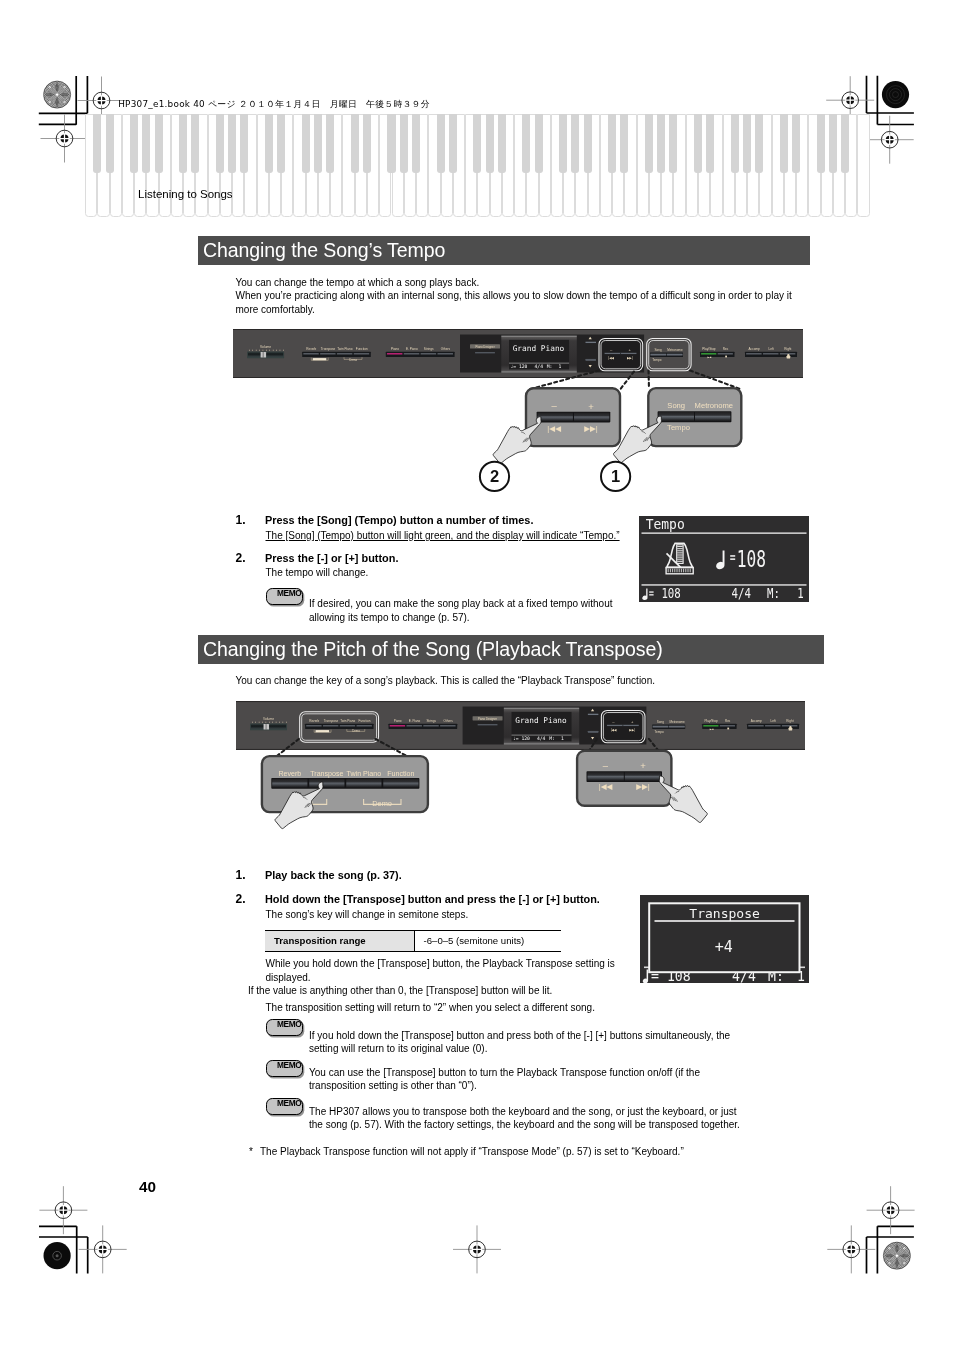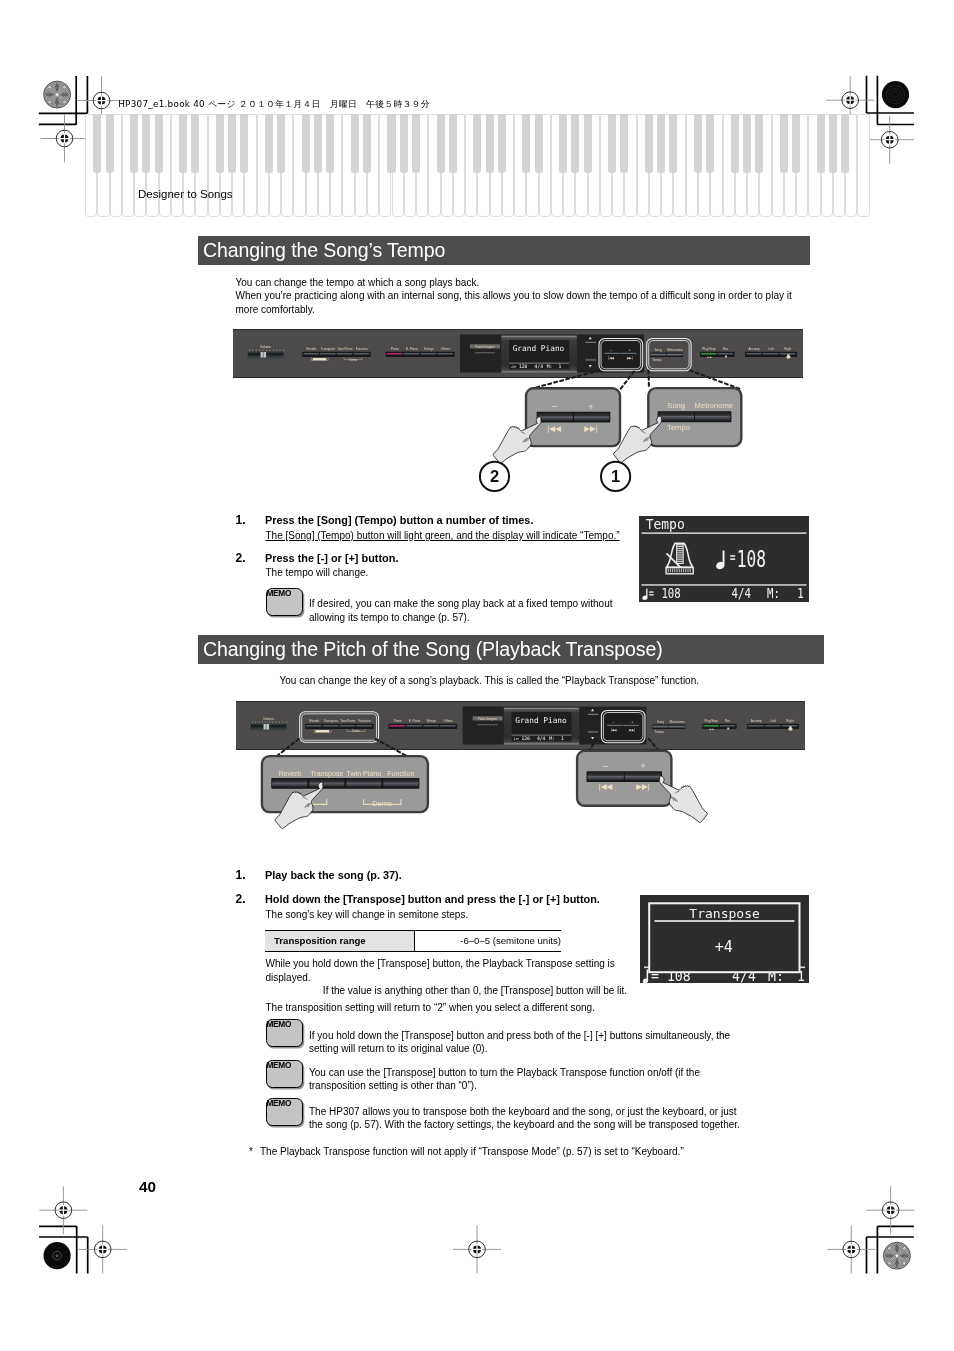--- a/index.html
+++ b/index.html
@@ -23,33 +23,33 @@
   .sec-bar{position:absolute;left:198px;width:612px;height:29px;background:#4d4d4d;}
   .sec-bar .t{position:absolute;left:5px;top:3px;font-size:19.55px;color:#fff;
       font-weight:400;letter-spacing:-0.1px;}
 
   
   .para{position:absolute;font-size:10.0px;line-height:13.6px;color:#000;}
   .steptitle{font-weight:bold;font-size:10.9px;}
   .stepnum{position:absolute;font-weight:bold;font-size:12px;}
 
   
-  .memo{position:absolute;width:37px;height:28px;border:1.5px solid #000;
+  .memo{position:absolute;width:37px;height:17px;border:1.5px solid #000;
      border-radius:6.3px;background:#c4c4c4;box-sizing:border-box;
-     font-size:8.3px;font-weight:bold;text-align:left;line-height:9.6px;
+     font-size:8.3px;font-weight:bold;text-align:right;line-height:9.6px;
      letter-spacing:-0.3px;color:#000;
      box-shadow:1.3px 1.6px 0 rgba(0,0,0,0.42);}
 
   
   .tbl{position:absolute;border-collapse:collapse;font-size:9.6px;
       border-top:1.6px solid #000;border-bottom:1.6px solid #000;}
   .tbl td{padding:3.3px 0 3.3px 9px;height:14px;vertical-align:middle;}
   .tbl td:first-child{background:#e3e3e3;font-weight:bold;width:144px;
       border-right:0.8px solid #000;}
-  .tbl td:last-child{width:143px;text-align:right;}
+  .tbl td:last-child{width:143px;}
   .pagenum{position:absolute;font-size:15.3px;font-weight:bold;}
 
   
   .panel-svg{position:absolute;}
   .plbl{font-family:"Liberation Sans",sans-serif;fill:#e8d9bd;}
   .plcd{font-family:"DejaVu Sans Mono",monospace;fill:#f2f2f2;}
   .zlbl{font-family:"Liberation Sans",sans-serif;fill:#f0dfc0;}
 </style>
 </head>
 <body>
@@ -298,21 +298,21 @@
     <div class="bk" style="left: 621.245px; width: 8.0303px;"></div>
     <div class="bk" style="left: 645.765px; width: 8.0303px;"></div>
     <div class="bk" style="left: 658.025px; width: 8.0303px;"></div>
     <div class="bk" style="left: 670.285px; width: 8.0303px;"></div>
     <div class="bk" style="left: 694.805px; width: 8.0303px;"></div>
     <div class="bk" style="left: 707.065px; width: 8.0303px;"></div>
     <div class="bk" style="left: 731.585px; width: 8.0303px;"></div>
     <div class="bk" style="left: 743.845px; width: 8.0303px;"></div>
     <div class="bk" style="left: 756.105px; width: 8.0303px;"></div>
   </div>
-<div id="running-head">Designer to Songs</div>
+<div id="running-head">Listening to Songs</div>
 
 <div class="sec-bar" style="top:236px;">
   <div class="t">Changing the Song’s Tempo</div>
 </div>
 <div class="para" style="left:235.5px;top:275.5px;width:560px;">You can change the tempo at which a song plays back.</div>
 <div class="para" style="left:235.5px;top:289px;width:558px;">When you’re practicing along with an internal song, this allows you to slow down the tempo of a difficult song in order to play it more comfortably.</div>
 
 <svg class="panel-svg" id="panel1" style="left:233px;top:329px;" width="570" height="49" viewBox="0 0 570 49">
   <defs>
     <linearGradient id="btnG" x1="0" y1="0" x2="0" y2="1">
@@ -578,21 +578,21 @@
     <text x="22.4" y="81.9" transform="translate(22.4,0) scale(0.727,1) translate(-22.4,0)">108</text>
     <text x="92.6" y="81.9" transform="translate(92.6,0) scale(0.727,1) translate(-92.6,0)">4/4</text>
     <text x="128" y="81.9" transform="translate(128,0) scale(0.727,1) translate(-128,0)">M:</text>
     <text x="158.3" y="81.9" transform="translate(158.3,0) scale(0.727,1) translate(-158.3,0)">1</text>
   </g>
 </svg>
 
 <div class="sec-bar" style="top:635px;padding-left:14px;">
   <div class="t">Changing the Pitch of the Song (Playback Transpose)</div>
 </div>
-<div class="para" style="left:235.5px;top:674px;width:570px;margin-left:44px;">You can change the key of a song’s playback. This is called the “Playback Transpose” function.</div>
+<div class="para" style="left:235.5px;top:674px;width:570px;">You can change the key of a song’s playback. This is called the “Playback Transpose” function.</div>
 
 <svg class="panel-svg" id="panel2" style="left:236px;top:701px;" width="569" height="49" viewBox="0 0 570 49">
   <rect x="0" y="0" width="570" height="49" fill="#4c4a4a"></rect>
   <rect x="0" y="0" width="570" height="1" fill="#2a2828"></rect>
   <rect x="0" y="48" width="570" height="1" fill="#2a2828"></rect>
   <g id="p2-content">
       <g>
         <text x="32.6" y="19.3" class="plbl" font-size="3.3" text-anchor="middle">Volume</text>
         <rect x="16.1" y="20.6" width="0.5" height="1.4" fill="#cdbfa4"></rect>
         <rect x="19.5" y="20.6" width="0.5" height="1.4" fill="#cdbfa4"></rect>
@@ -769,21 +769,21 @@
 <table class="tbl" id="range-table" style="left:265px;top:929.5px;width:296px;">
   <tbody>
       <tr>
     <td>Transposition range</td>
     <td>-6–0–5 (semitone units)</td>
   </tr>
 </tbody>
   </table>
 
 <div class="para" style="left:265.5px;top:957px;width:355px;">While you hold down the [Transpose] button, the Playback Transpose setting is displayed.</div>
-<div class="para" style="left:265px;top:983.5px;width:420px;text-align:center;">If the value is anything other than 0, the [Transpose] button will be lit.</div>
+<div class="para" style="left:248px;top:983.5px;width:420px;">If the value is anything other than 0, the [Transpose] button will be lit.</div>
 <div class="para" style="left:265.5px;top:1000.5px;width:420px;">The transposition setting will return to “2” when you select a different song.</div>
 
 <div class="memo" style="left:265.5px;top:1019px;">
   <span>MEMO</span>
 </div>
 <div class="para" style="left:309px;top:1028.5px;width:430px;">If you hold down the [Transpose] button and press both of the [-] [+] buttons simultaneously, the setting will return to its original value (0).</div>
 
 <div class="memo" style="left:265.5px;top:1060px;">
   <span>MEMO</span>
 </div>

